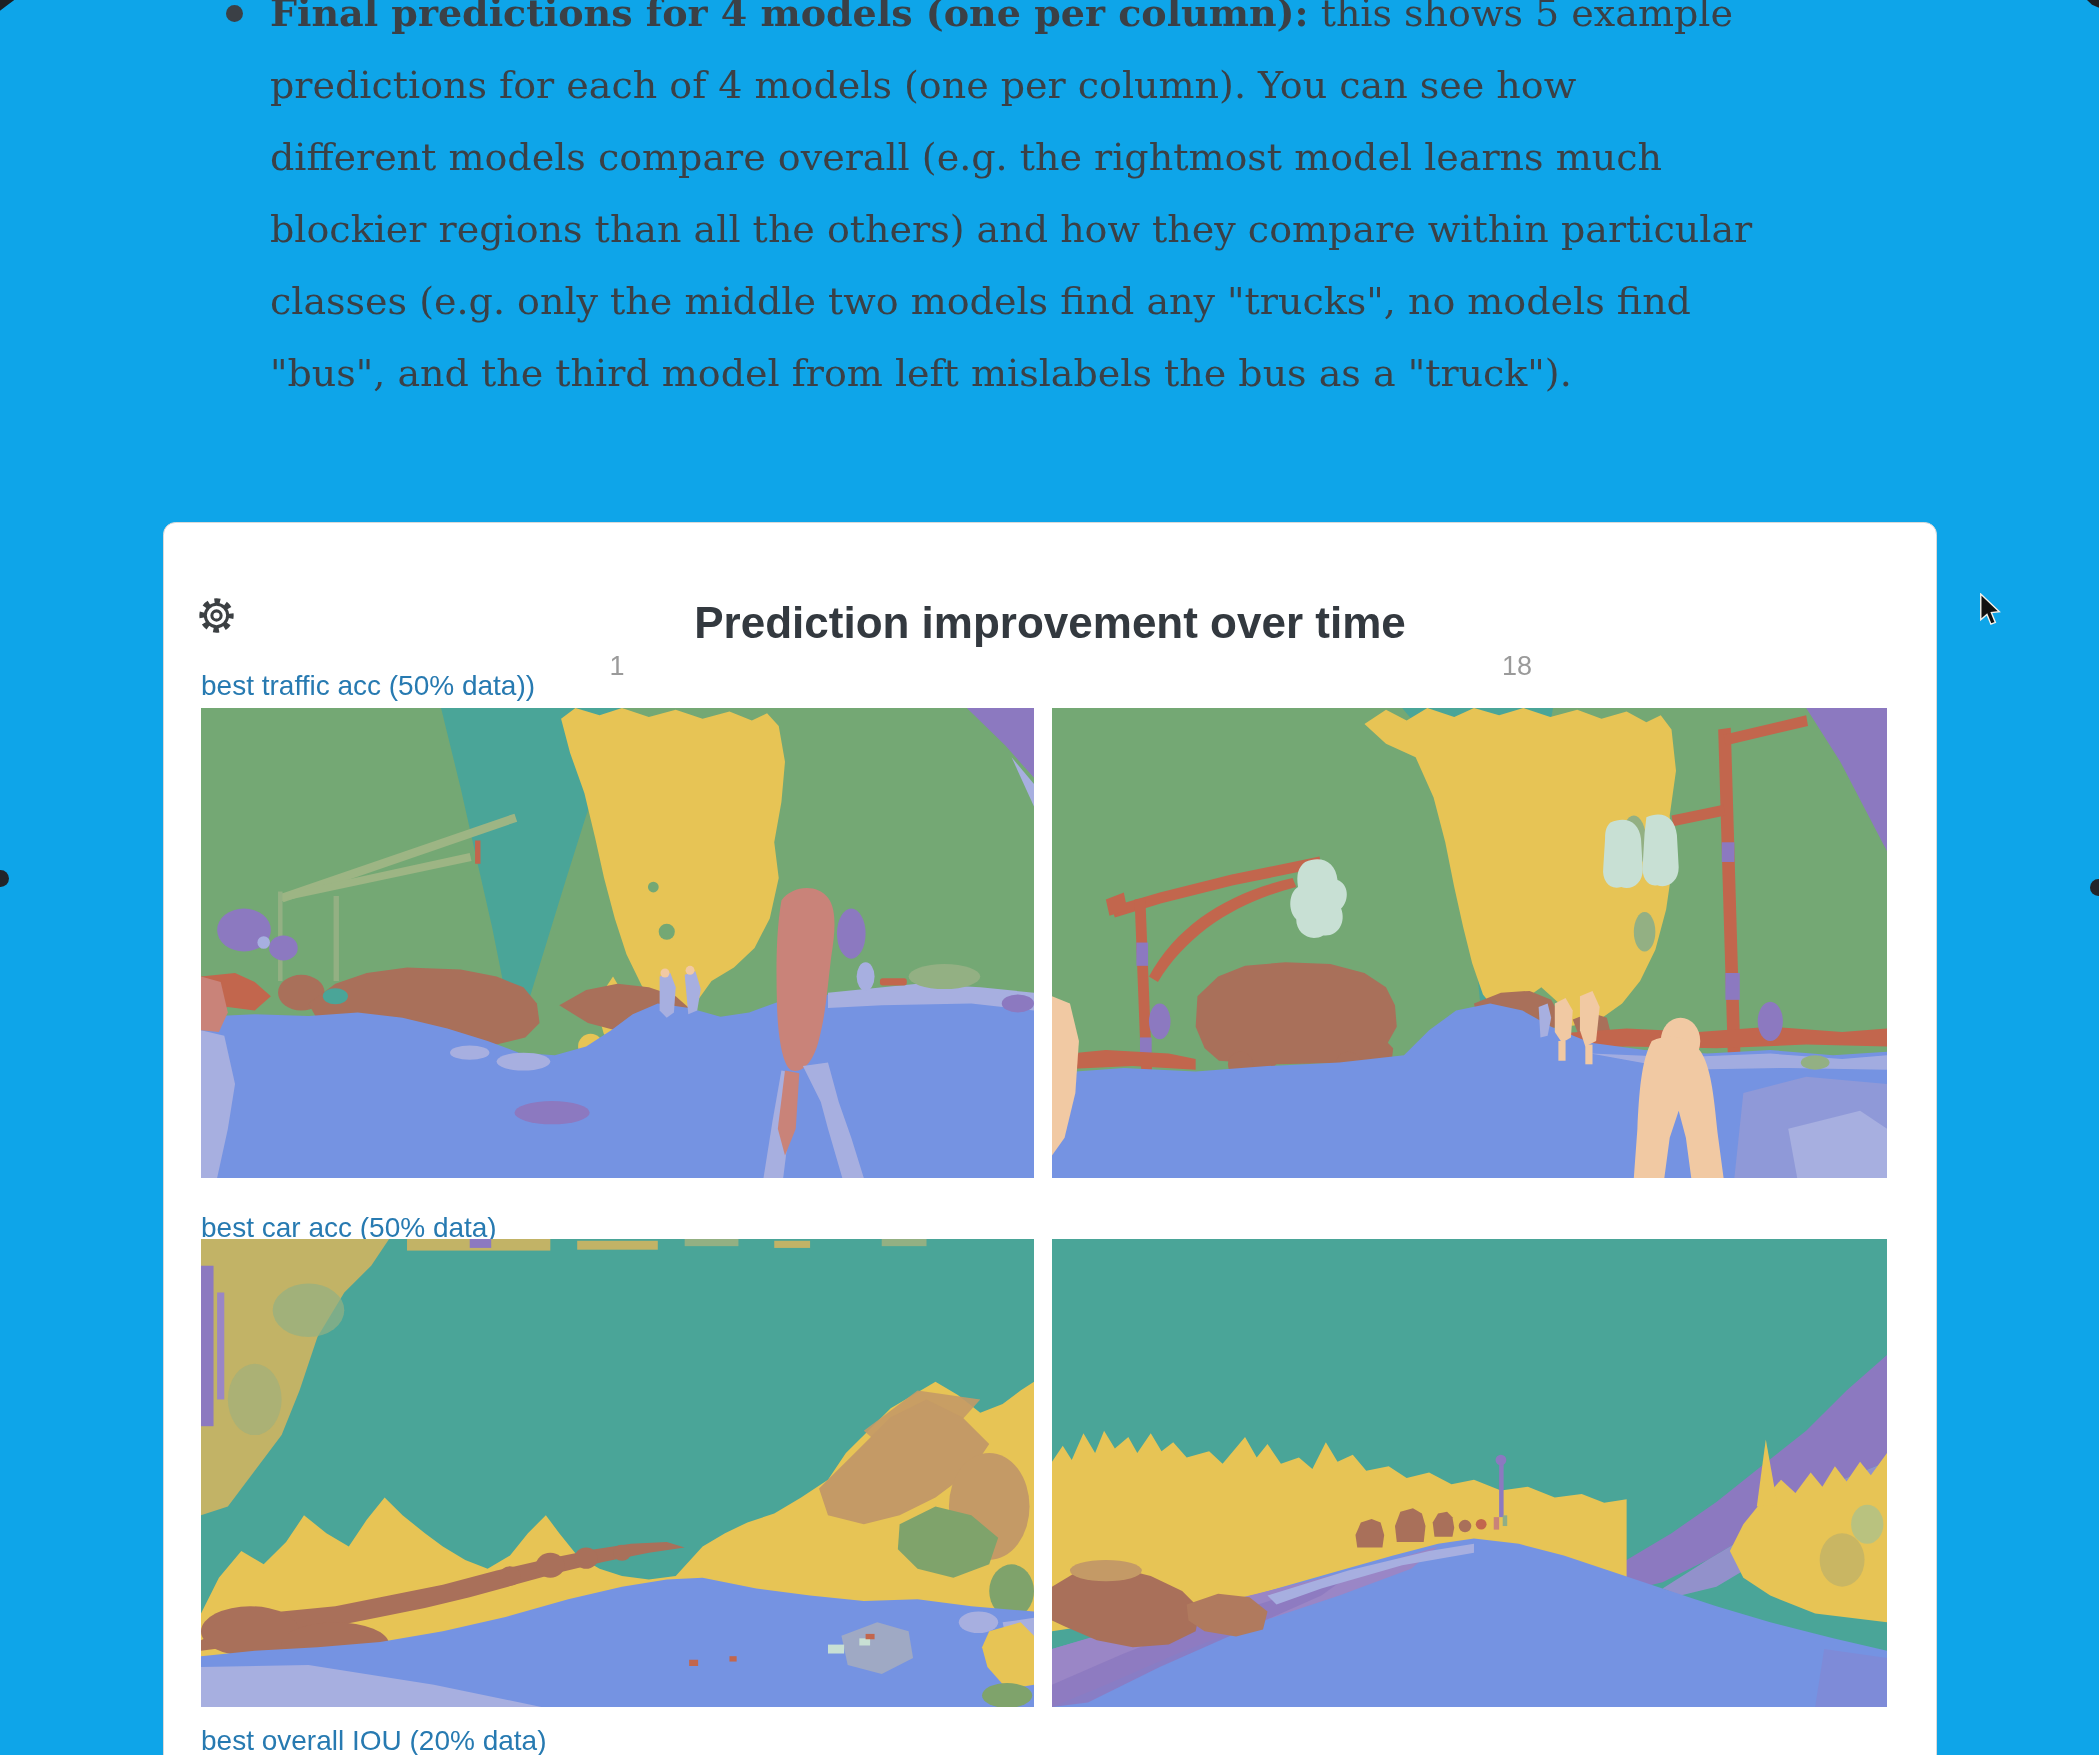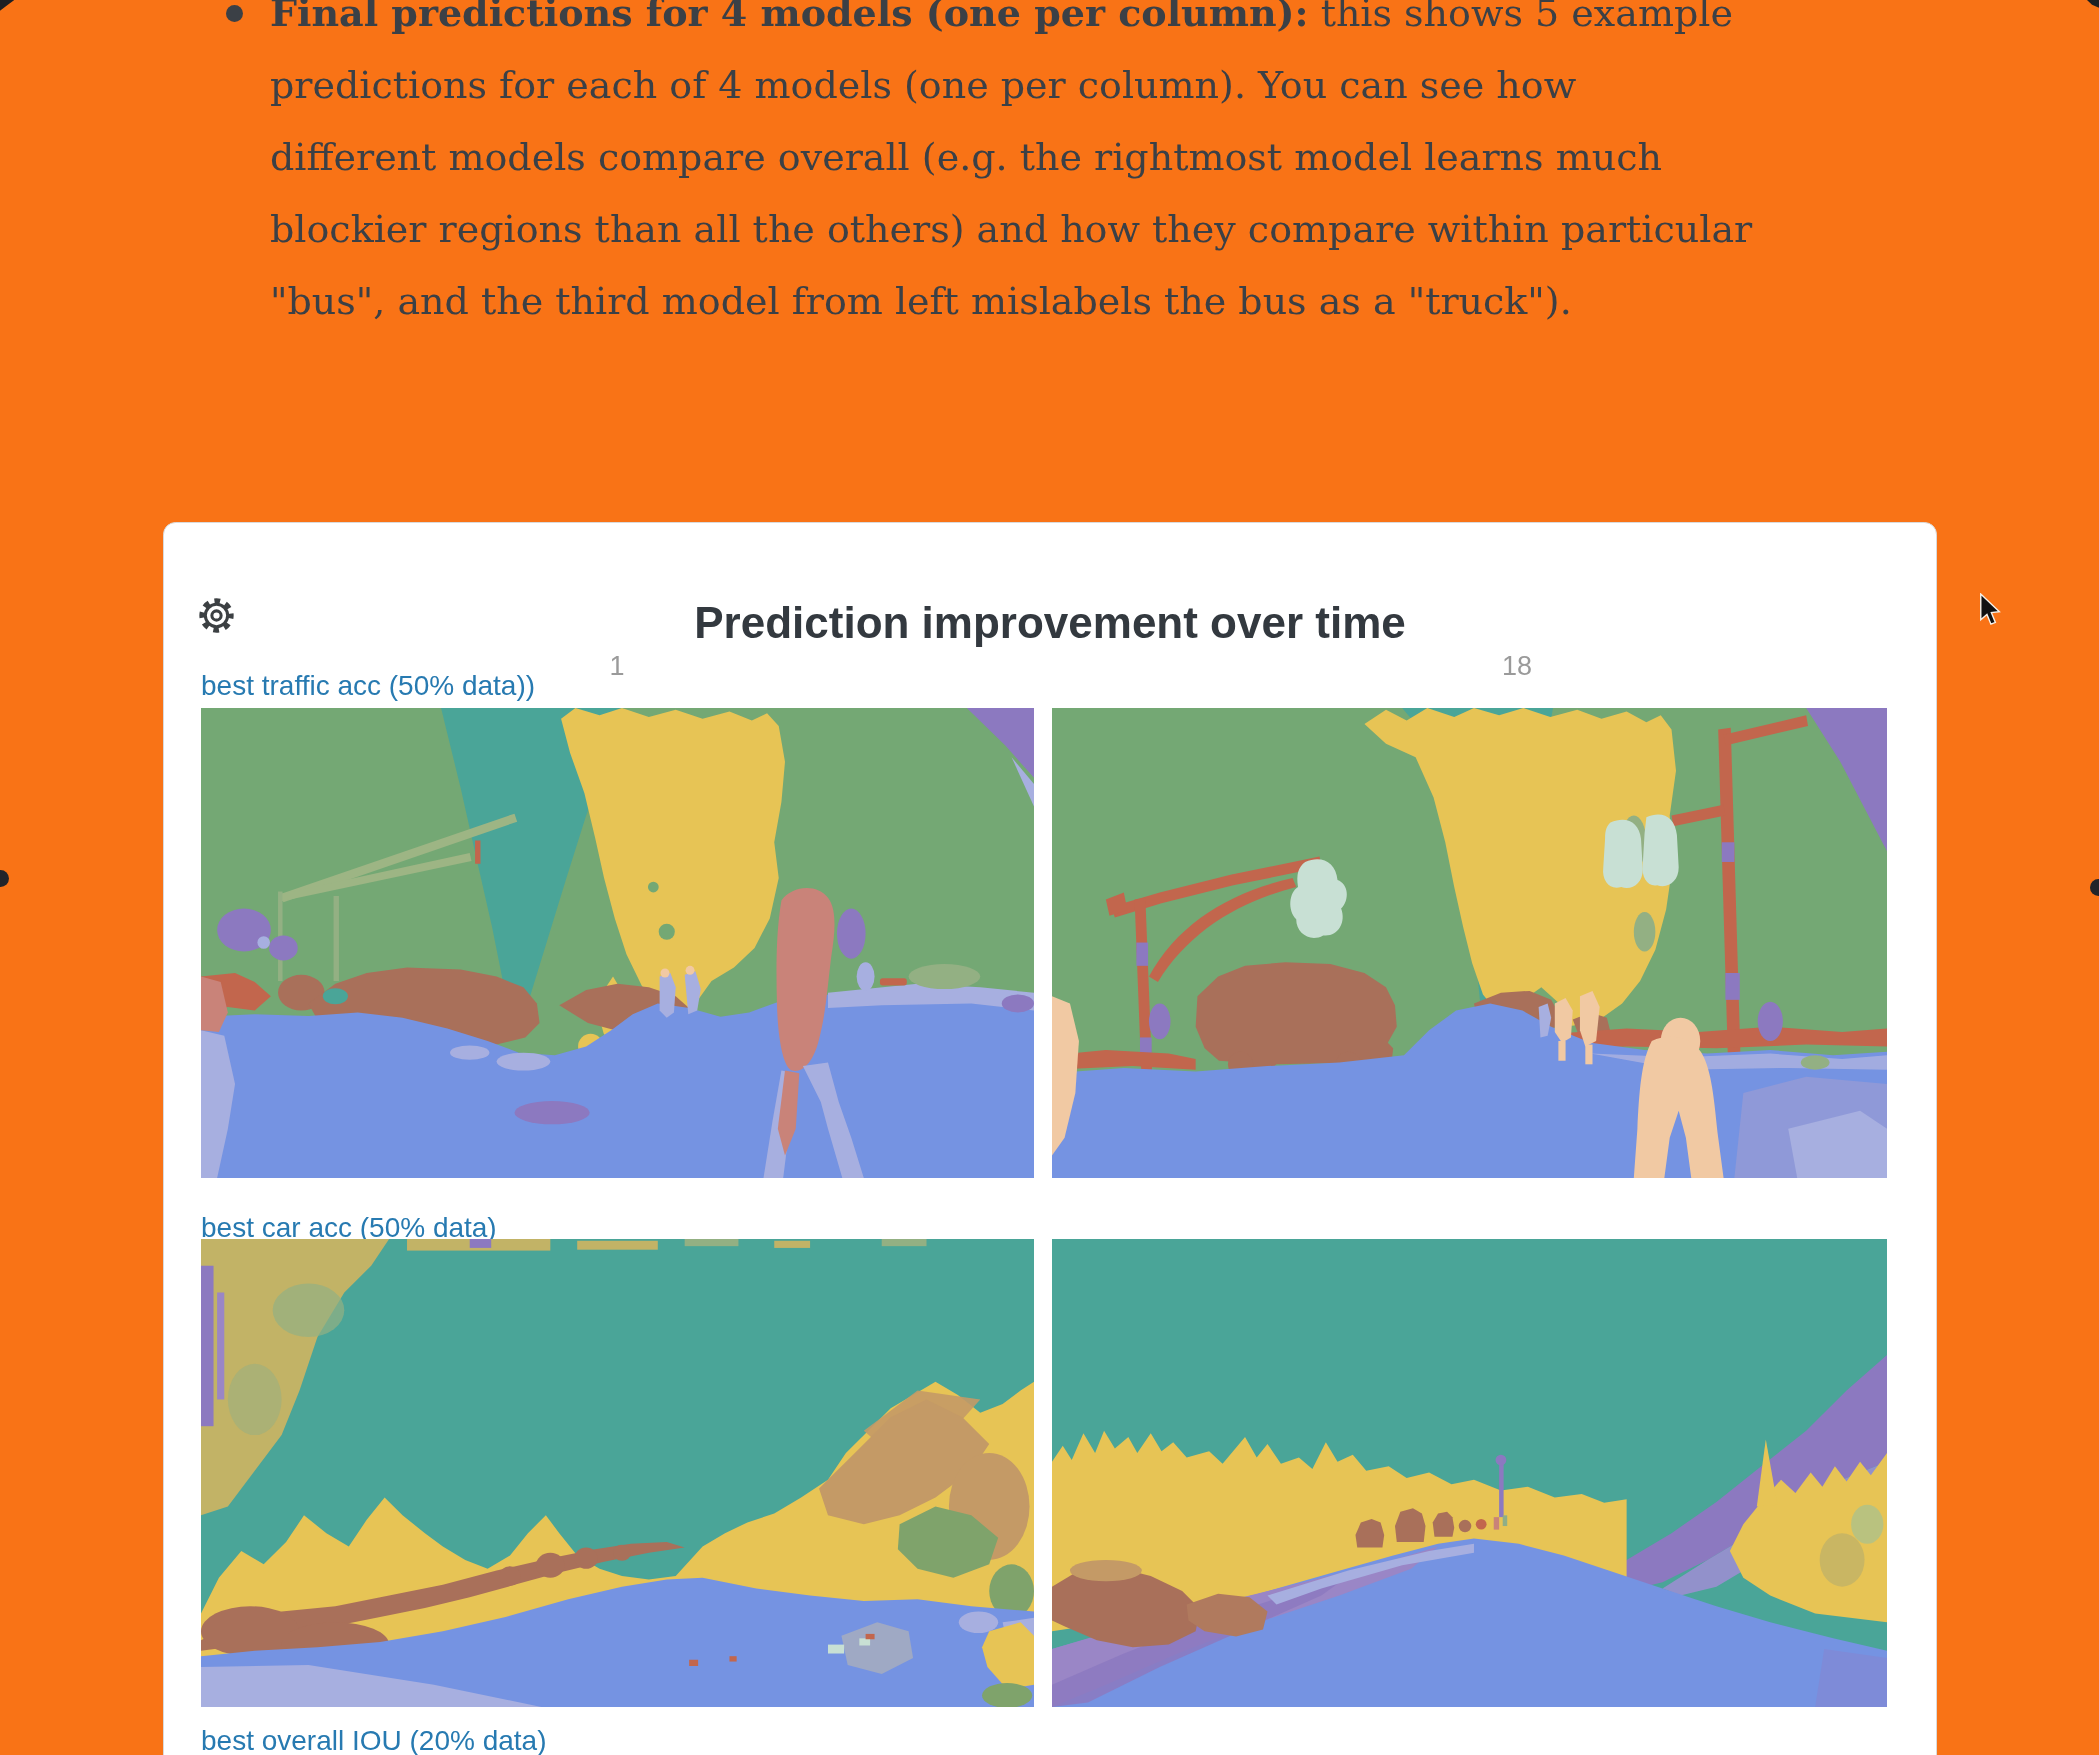--- a/index.html
+++ b/index.html
@@ -1,19 +1,19 @@
 <!DOCTYPE html>
 <html style="font-size:14.3px"><head>
 <meta charset="utf-8">
 <style>
   * { margin:0; padding:0; box-sizing:border-box; }
   body { background:#ffffff; }
   .screen {
     position:relative; width:2099px; height:1755px; overflow:hidden;
-    background:#f97316; font-family:"Liberation Sans", sans-serif;
+    background:#0ea5e9; font-family:"Liberation Sans", sans-serif;
   }
   
   .bullet-dot {
     position:absolute; left:226px; top:4.5px; width:17px; height:17px;
     border-radius:50%; background:#3b4046;
   }
   .para-lines { position:absolute; left:270px; top:-23px; width:1773px; }
   .pline {
     font-family:"DejaVu Serif","Liberation Serif",serif;
     font-size:38px; line-height:72px; color:#3b4046; white-space:nowrap;
@@ -73,20 +73,21 @@
   <div class="edge-dot dot-right"></div>
   <div class="edge-dot dot-bottom"></div>
 
   <div>
     <div class="bullet-dot"></div>
     <div class="para-lines">
       <div class="pline"><span class="b">Final predictions for 4 models (one per column):</span><span> this shows 5 example</span></div>
       <div class="pline"><span>predictions for each of 4 models (one per column). You can see how</span></div>
       <div class="pline"><span>different models compare overall (e.g. the rightmost model learns much</span></div>
       <div class="pline"><span>blockier regions than all the others) and how they compare within particular</span></div>
+      <div class="pline"><span>classes (e.g. only the middle two models find any "trucks", no models find</span></div>
       <div class="pline"><span>"bus", and the third model from left mislabels the bus as a "truck").</span></div>
     </div>
   </div>
 
   <div class="panel">
 
     <svg class="gear" viewBox="0 0 46 46">
       <circle cx="23" cy="23" r="16" fill="none" stroke="#3c4043" stroke-width="6.5" stroke-dasharray="6.3 6.3" stroke-dashoffset="3"></circle>
       <circle cx="23" cy="23" r="12.5" fill="none" stroke="#3c4043" stroke-width="3.4"></circle>
       <circle cx="23" cy="23" r="5.2" fill="none" stroke="#3c4043" stroke-width="3.4"></circle>

